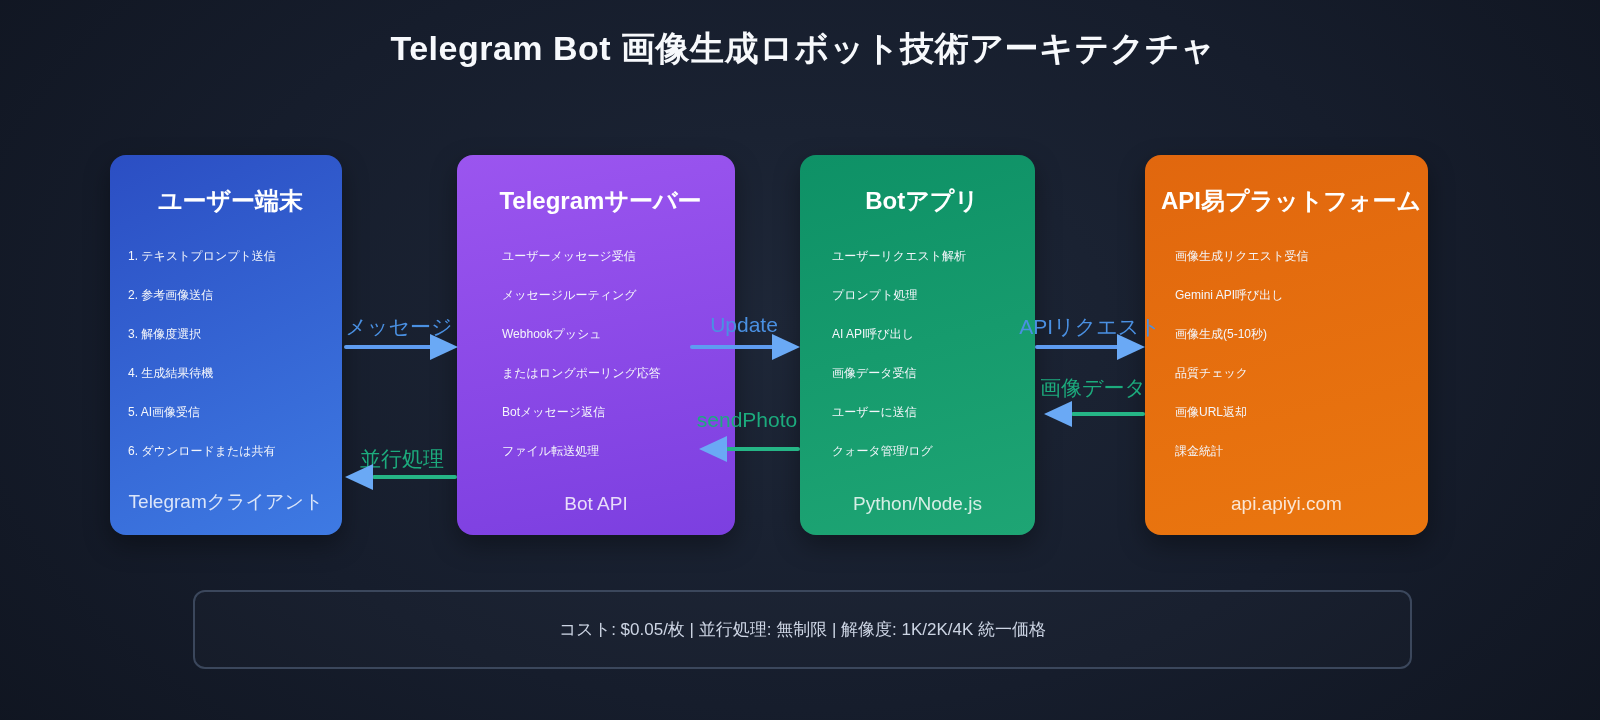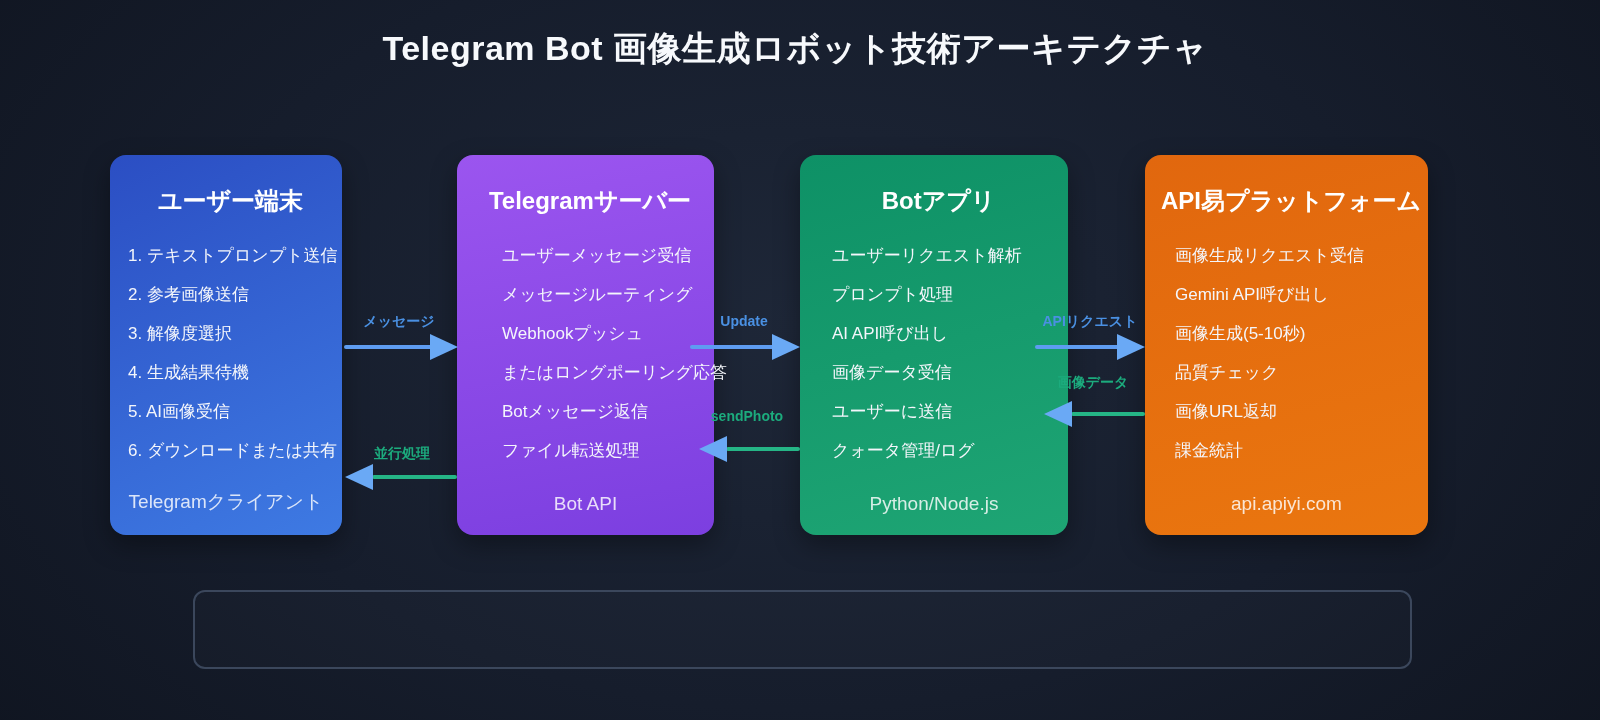--- a/index.html
+++ b/index.html
@@ -8,53 +8,53 @@
     font-family:"Liberation Sans","DejaVu Sans",sans-serif;
     background:#131927;
   }
   .canvas{
     position:relative;width:1600px;height:720px;
     background:radial-gradient(1100px 700px at 50% 45%, #1e2738 0%, #161d2c 55%, #0f141f 100%);
   }
   .diagram-title{
     position:absolute;top:26px;left:0;width:1590px;
     text-align:center;color:#f7f9fc;font-size:34px;font-weight:bold;
-    letter-spacing:.5px;white-space:nowrap;
+    letter-spacing:.5px;white-space:nowrap;padding-left:8px;
   }
   .node{
     position:absolute;top:155px;height:380px;border-radius:16px;color:#ffffff;
     box-shadow:0 10px 26px rgba(0,0,0,.35);
   }
   .node-user{left:110px;width:232px;background:linear-gradient(155deg,#2b4ec3 0%,#3e7ae3 100%);}
-  .node-tg{left:457px;width:257px;background:linear-gradient(170deg,#9b55ef 0%,#7c3fe0 100%);}
-  .node-bot{left:800px;width:268px;background:linear-gradient(165deg,#0e9166 0%,#1ea574 100%);}
+  .node-tg{left:457px;width:278px;background:linear-gradient(170deg,#9b55ef 0%,#7c3fe0 100%);}
+  .node-bot{left:800px;width:235px;background:linear-gradient(165deg,#0e9166 0%,#1ea574 100%);}
   .node-api{left:1145px;width:283px;background:linear-gradient(165deg,#e1670e 0%,#ea760f 100%);}
   .node-title{
     position:absolute;top:30px;left:0;right:0;text-align:center;
     font-size:24px;font-weight:bold;white-space:nowrap;padding-left:9px;
   }
   .node-items{position:absolute;top:92px;left:0;right:0;}
-  .item{font-size:17px;line-height:18px;margin-bottom:21px;white-space:nowrap;color:#f4f6fb;}
+  .item{font-size:12px;line-height:18px;margin-bottom:21px;white-space:nowrap;color:#f4f6fb;}
   .node-user .node-items{padding-left:18px;}
   .node-tg   .node-items{padding-left:26px;margin-left:19px;}
   .node-bot  .node-items{padding-left:32px;}
   .node-api  .node-items{padding-left:30px;}
   .node-footer{
     position:absolute;bottom:20px;left:0;right:0;text-align:center;
     font-size:19px;color:rgba(255,255,255,.82);white-space:nowrap;
   }
   
   .line{position:absolute;height:4px;border-radius:2px;}
   .line-blue{background:#5e9cf1;}
   .line-green{background:#25b586;}
   .head{position:absolute;width:0;height:0;border-top:13px solid transparent;border-bottom:13px solid transparent;}
   .head-right{border-left:28px solid #6aa9f5;}
   .head-left{border-right:28px solid #6aa9f5;}
   .arrow-label{
-    position:absolute;font-size:14px;font-weight:700;white-space:nowrap;
+    position:absolute;font-size:21px;font-weight:400;white-space:nowrap;
     transform:translateX(-50%);
   }
   .label-blue{color:#4a90e2;}
   .label-green{color:#1cab7d;}
   
   .summary{
     position:absolute;left:193px;top:590px;width:1215px;height:75px;
     border:2px solid #3b475c;border-radius:12px;background:rgba(255,255,255,.015);
     display:flex;flex-direction:column;justify-content:center;align-items:center;gap:6px;
   }
@@ -150,15 +150,16 @@
     <div class="head head-left" style="left:699px;top:436px;"></div>
   </div>
 
   <div>
     <div class="arrow-label label-green" style="left:1093px;top:374px;">画像データ</div>
     <div class="line line-green" style="left:1071px;top:412px;width:74px;"></div>
     <div class="head head-left" style="left:1044px;top:401px;"></div>
   </div>
 
   <div class="summary">
+    <div class="summary-sub">コスト: $0.05/枚 | 並行処理: 無制限 | 解像度: 1K/2K/4K 統一価格</div>
   </div>
 
 </div>
 
 </body></html>

